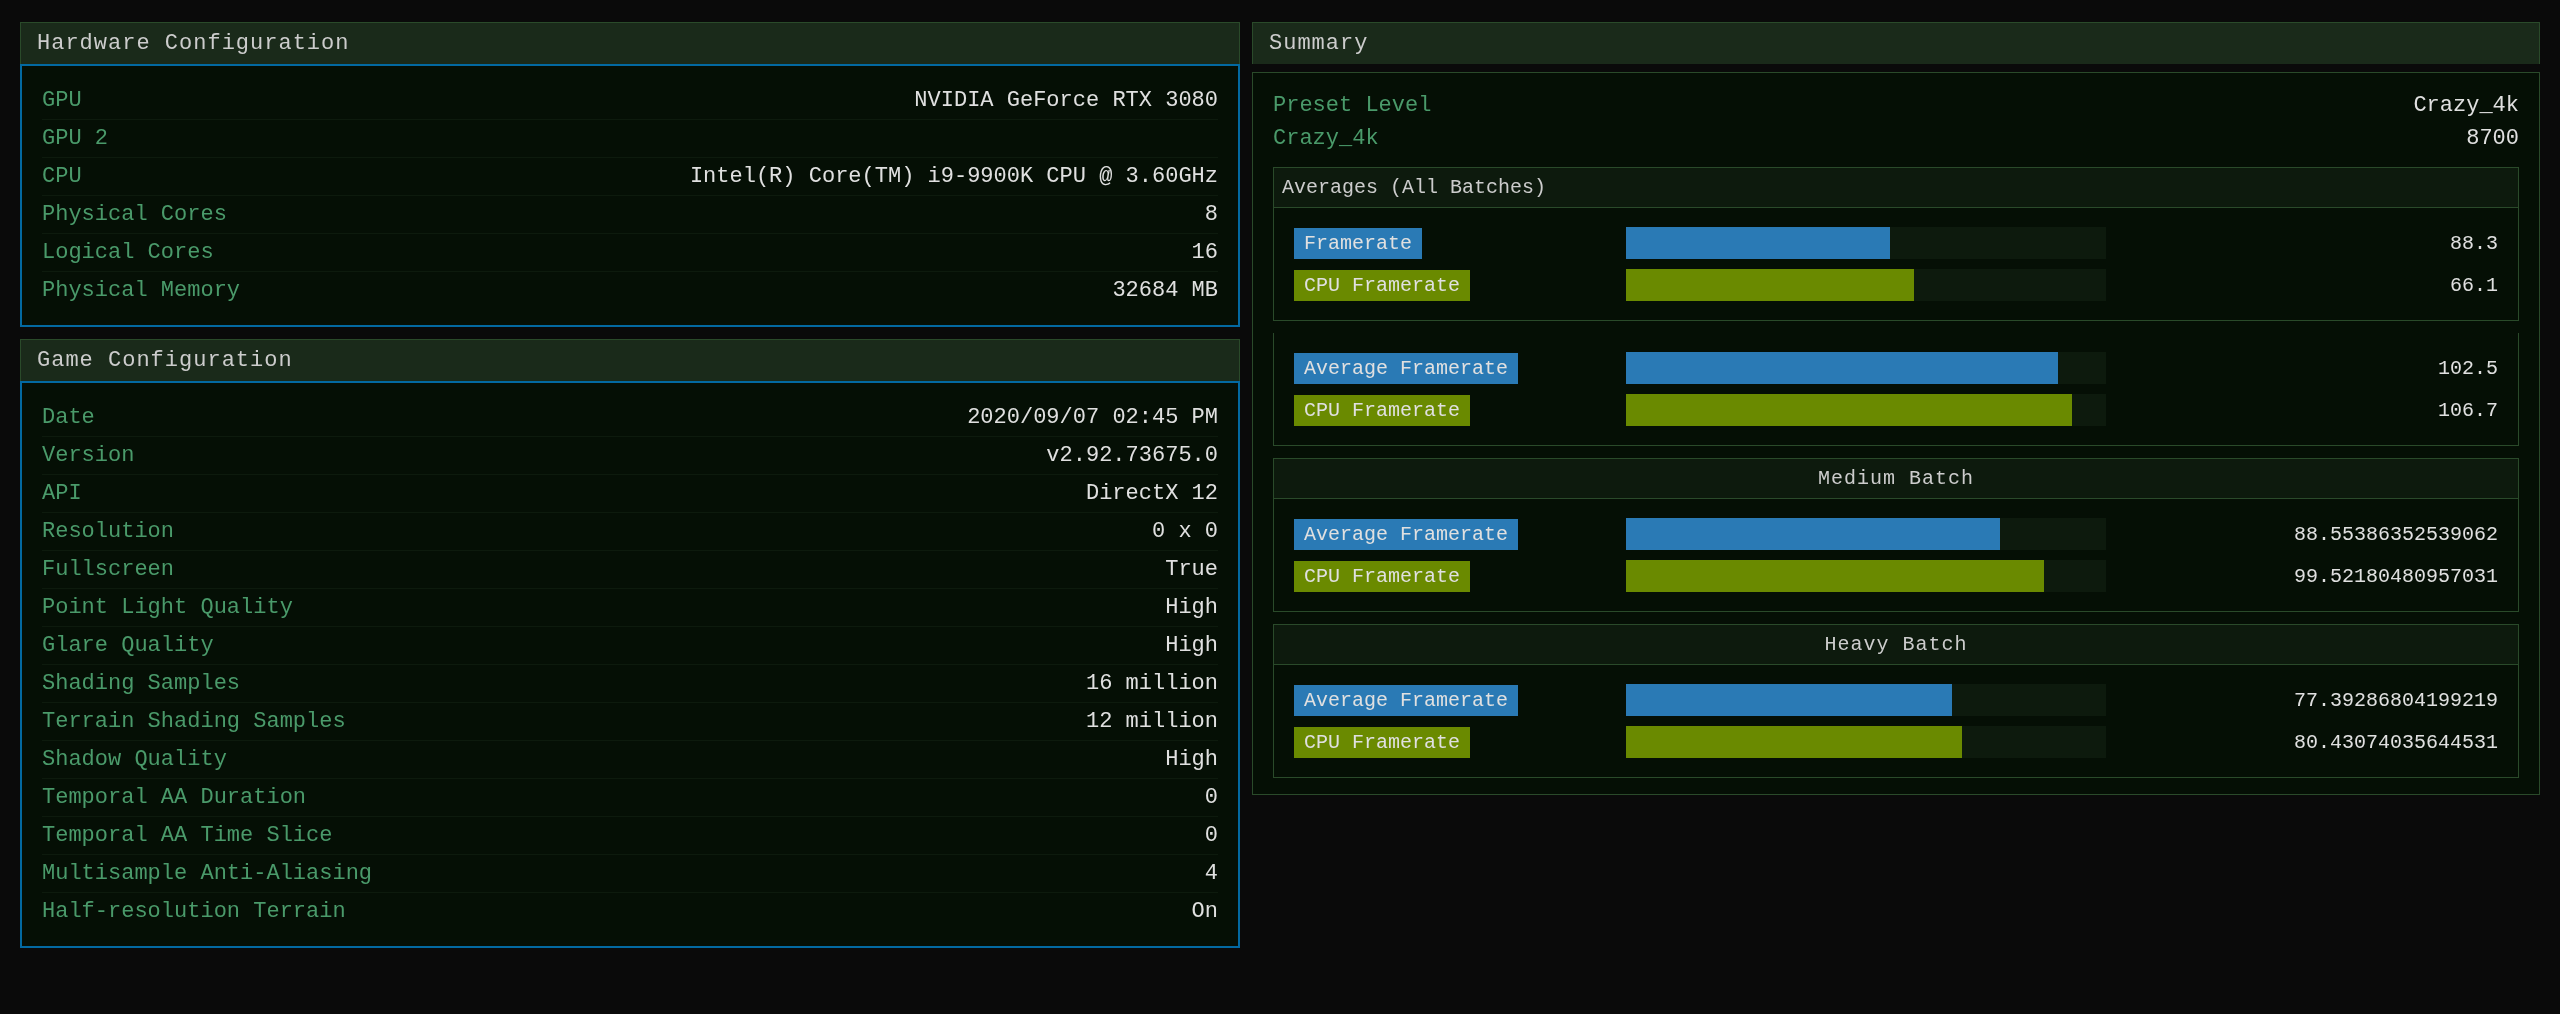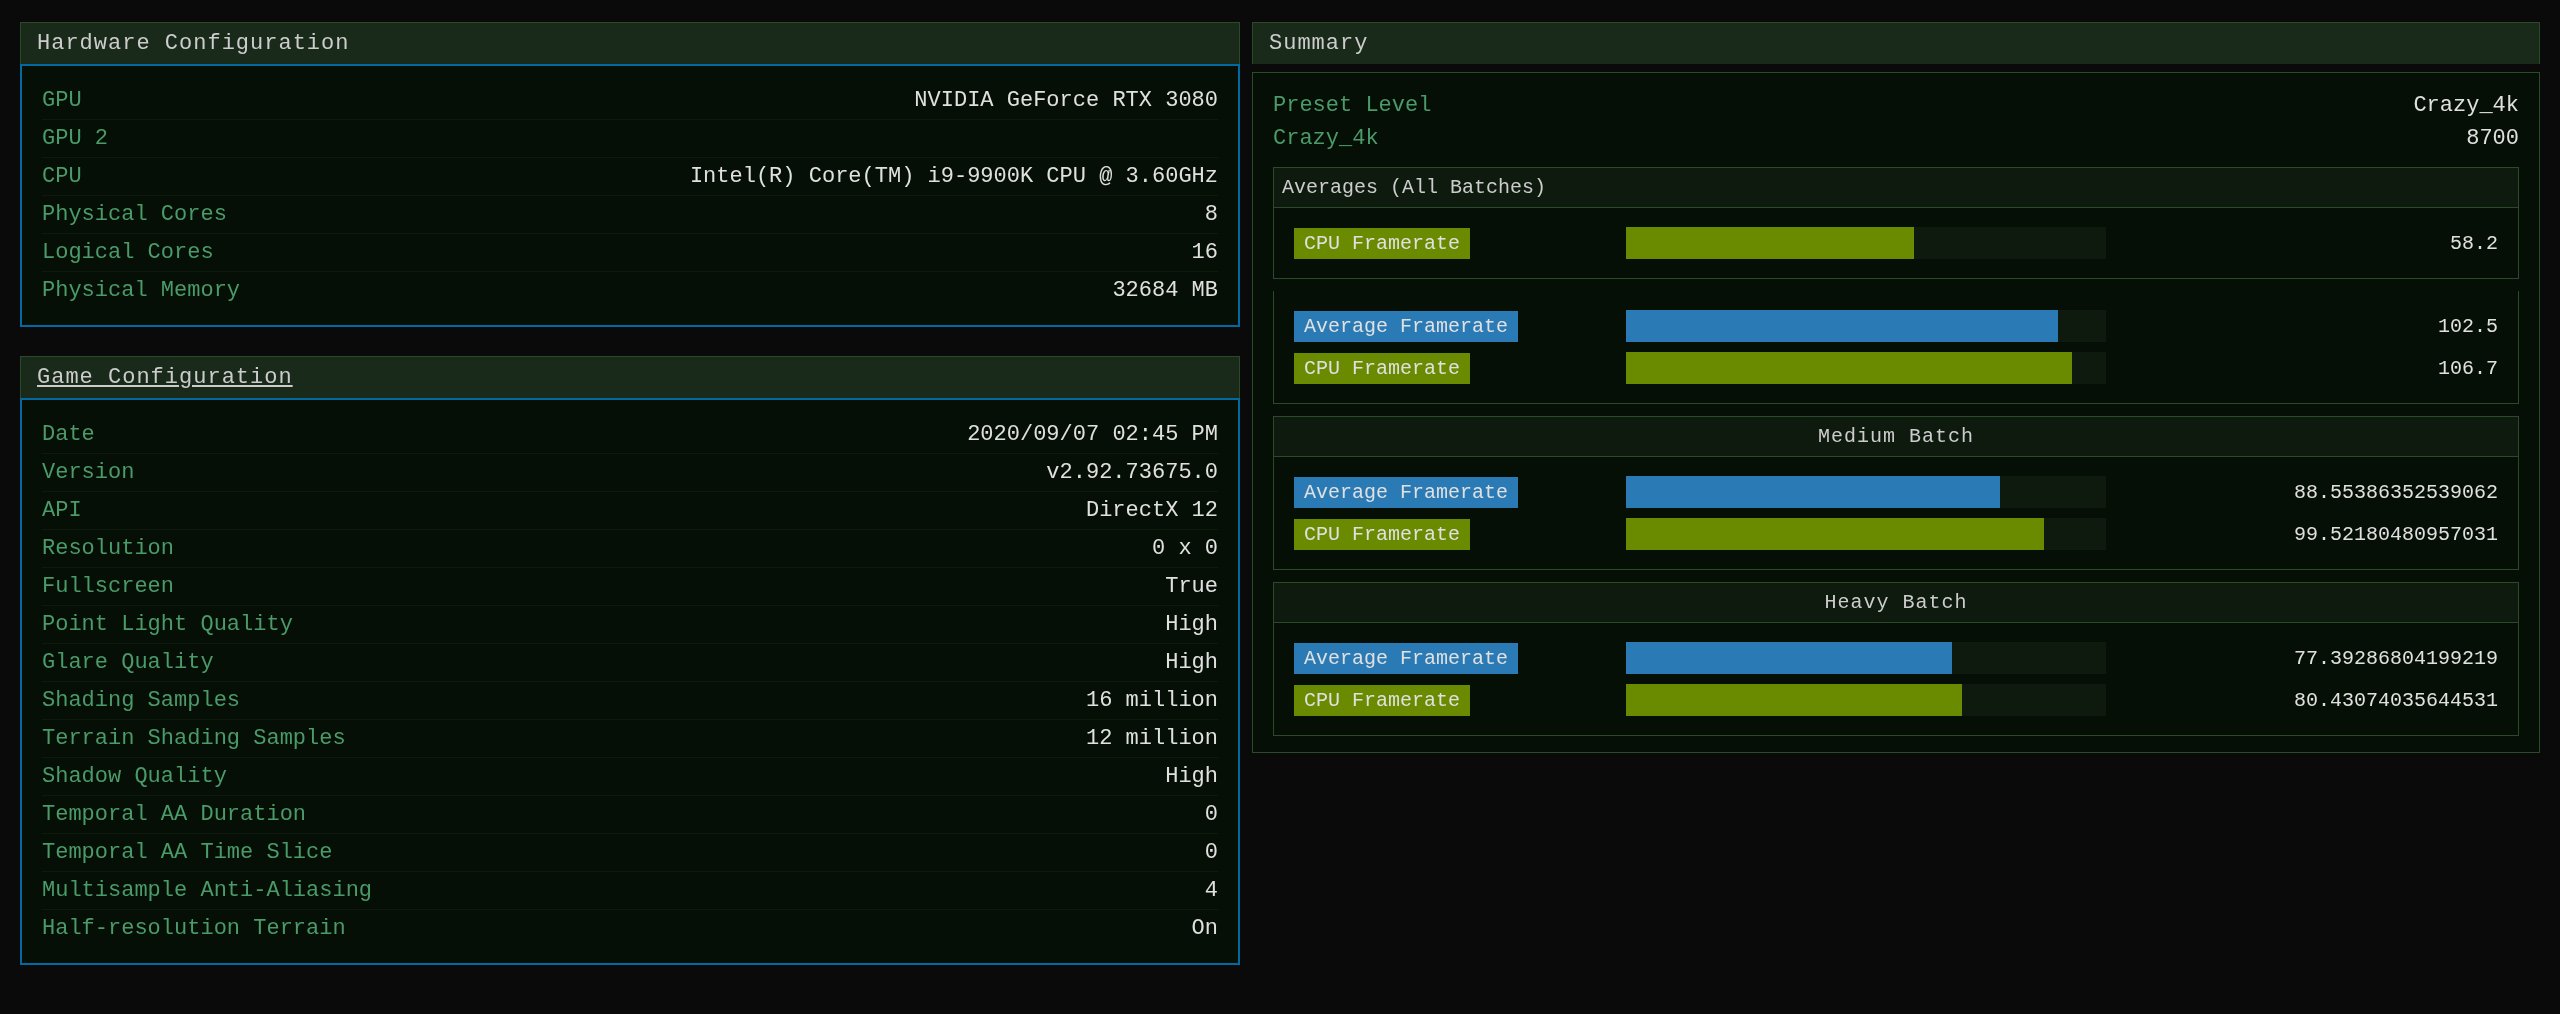--- a/index.html
+++ b/index.html
@@ -68,22 +68,21 @@
     .config-label {
       color: #4a9a6a;
     }
 
     .config-value {
       color: #e0e0e0;
       text-align: right;
     }
 
     .game-config-section {
-      margin-top: 29px;
-      text-decoration: underline;
+      margin-top: 12px;
     }
 
     
     .summary-header {
       background: #1a2a1a;
       border: 1px solid #2a4a2a;
       border-bottom: none;
       padding: 8px 16px;
       font-size: 22px;
       color: #cccccc;
@@ -315,26 +314,35 @@
           <div class="preset-row">
             <span class="preset-label">Crazy_4k</span>
             <span class="preset-value">8700</span>
           </div>
         </div>
 
       <div class="averages-section">Averages (All Batches)</div>
       <div class="averages-body" id="averages-rows">
           <div class="bar-row">
       <div class="bar-label-container">
+        <span class="bar-label blue">Framerate</span>
+      </div>
+      <div class="bar-outer">
+        <div class="bar-inner blue" style="width:55%"></div>
+      </div>
+      <div class="bar-value">88.3</div>
+    </div>
+          <div class="bar-row">
+      <div class="bar-label-container">
         <span class="bar-label green">CPU Framerate</span>
       </div>
       <div class="bar-outer">
         <div class="bar-inner green" style="width:60%"></div>
       </div>
-      <div class="bar-value">58.2</div>
+      <div class="bar-value">66.1</div>
     </div>
         </div>
 
       <div id="batch-sections">
           <div class="batch-section">
             <div class="batch-body">
               <div class="bar-row">
         <div class="bar-label-container">
           <span class="bar-label blue">Average Framerate</span>
         </div>

